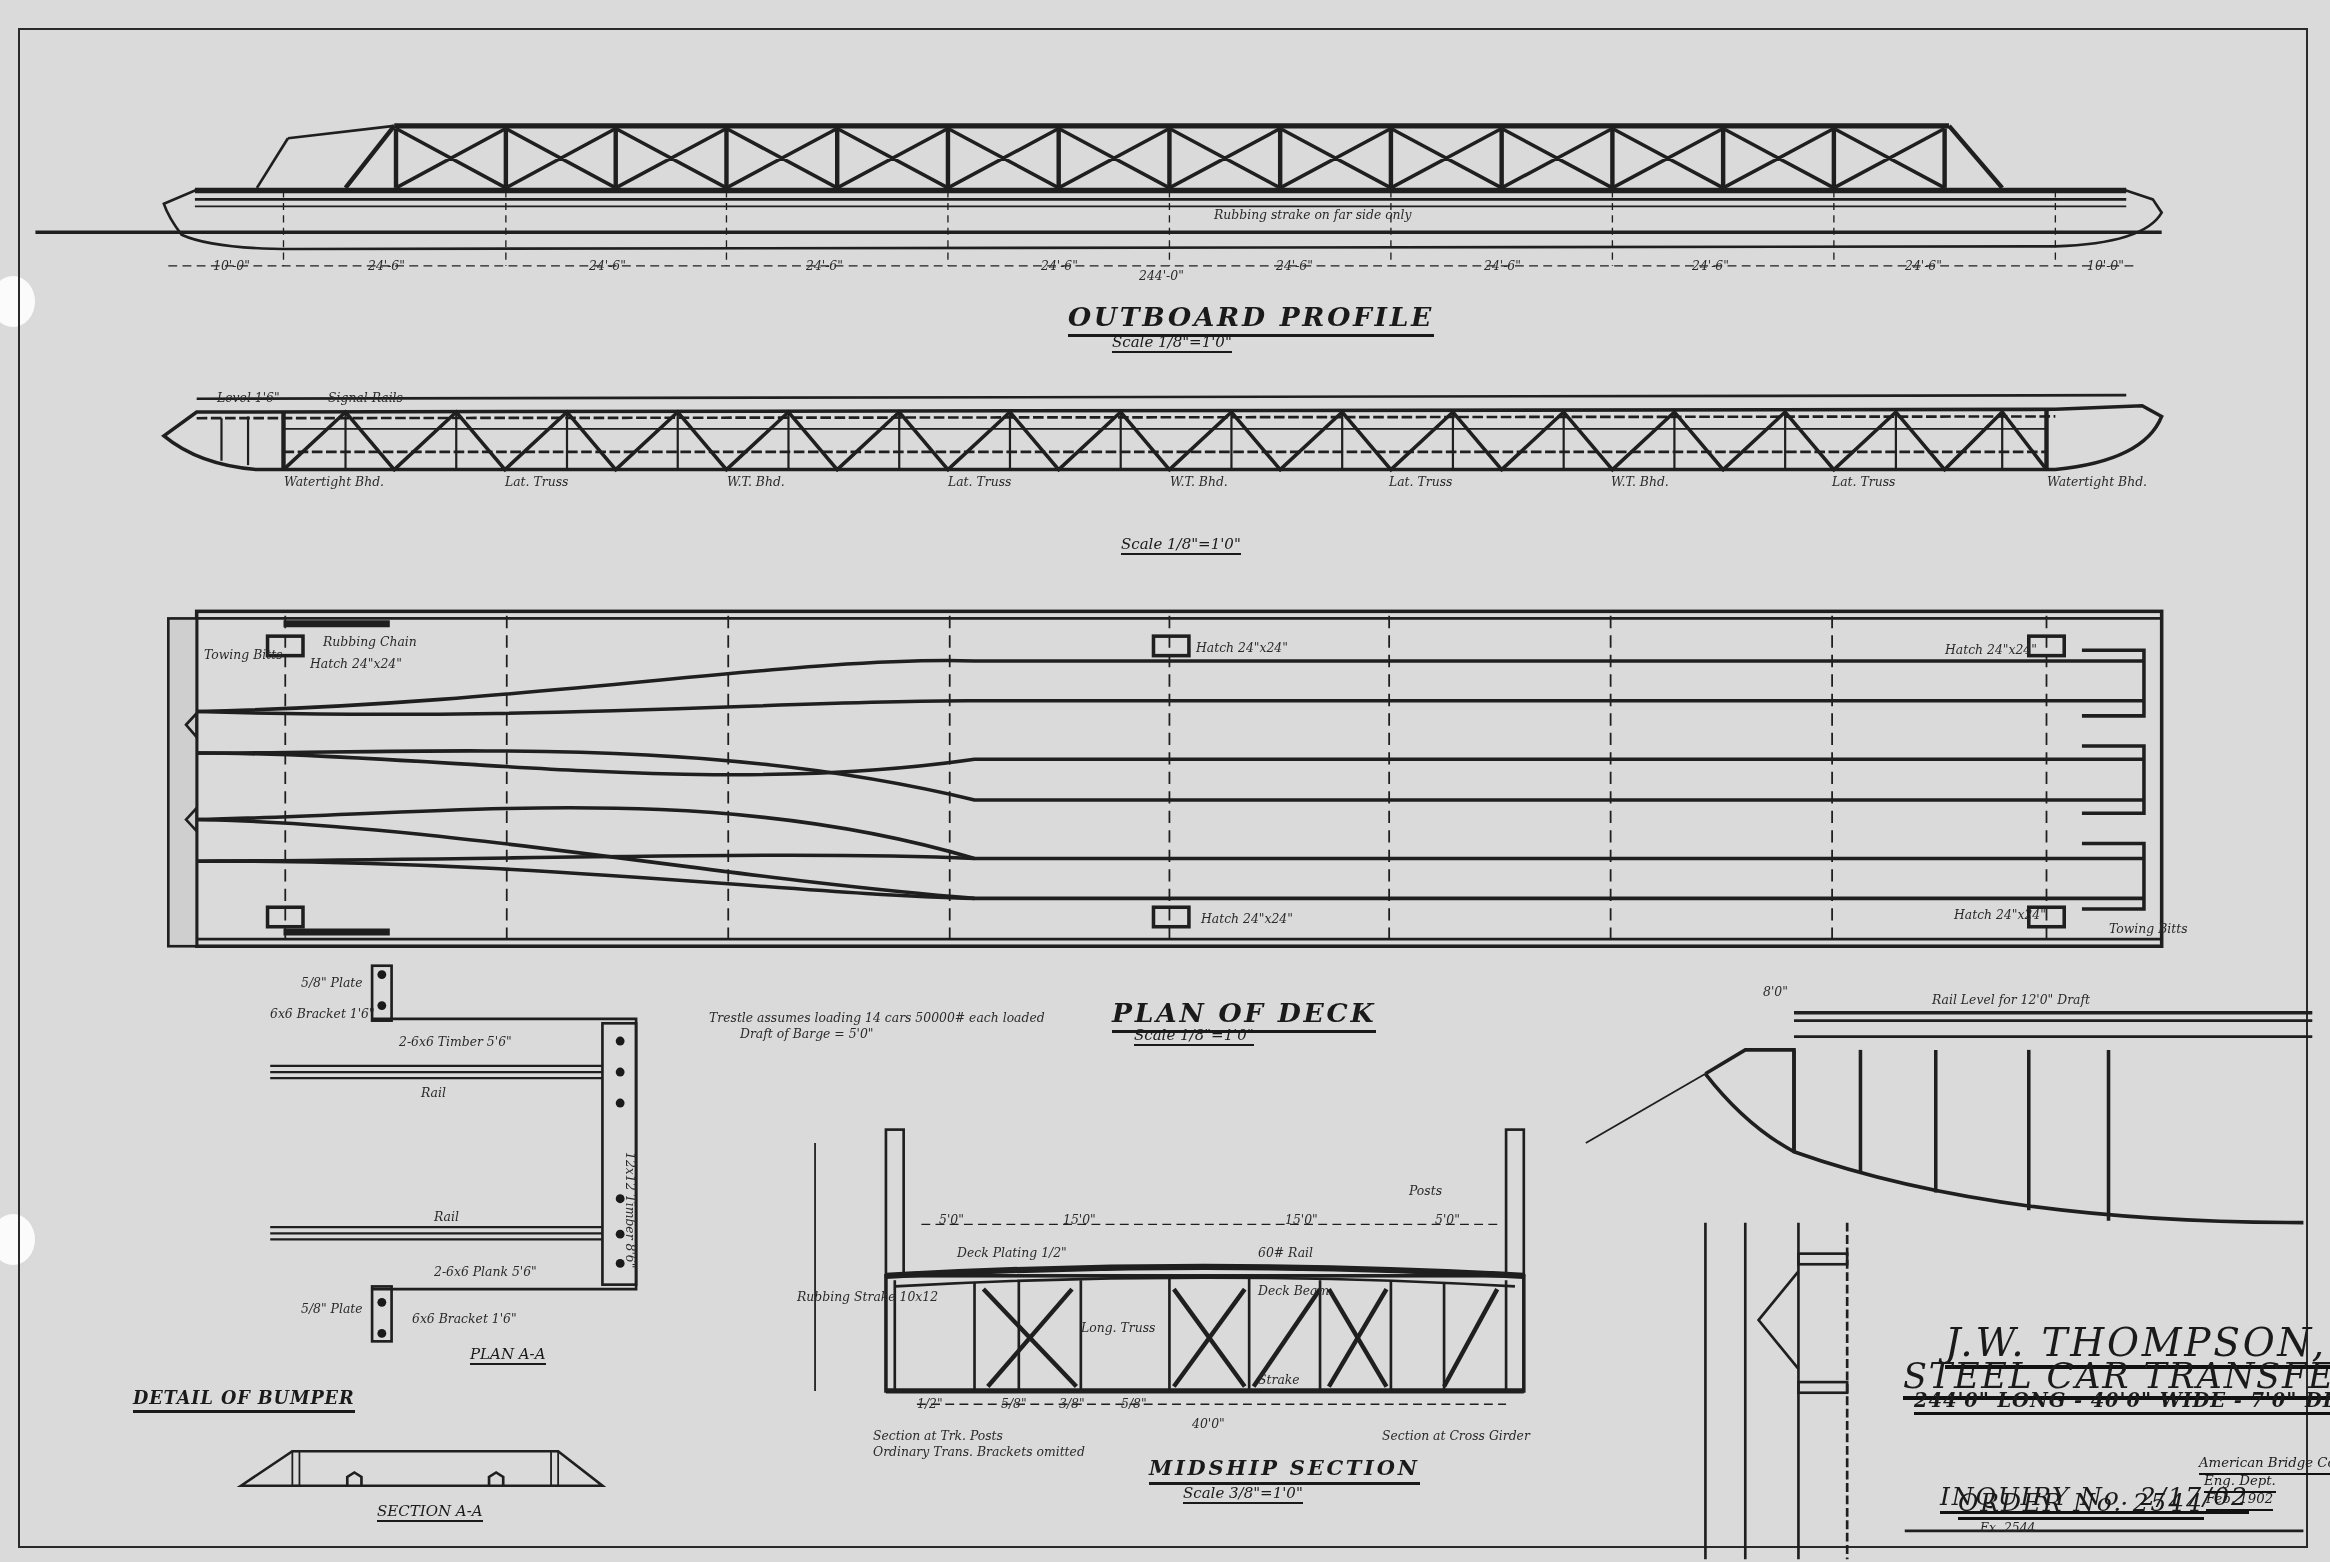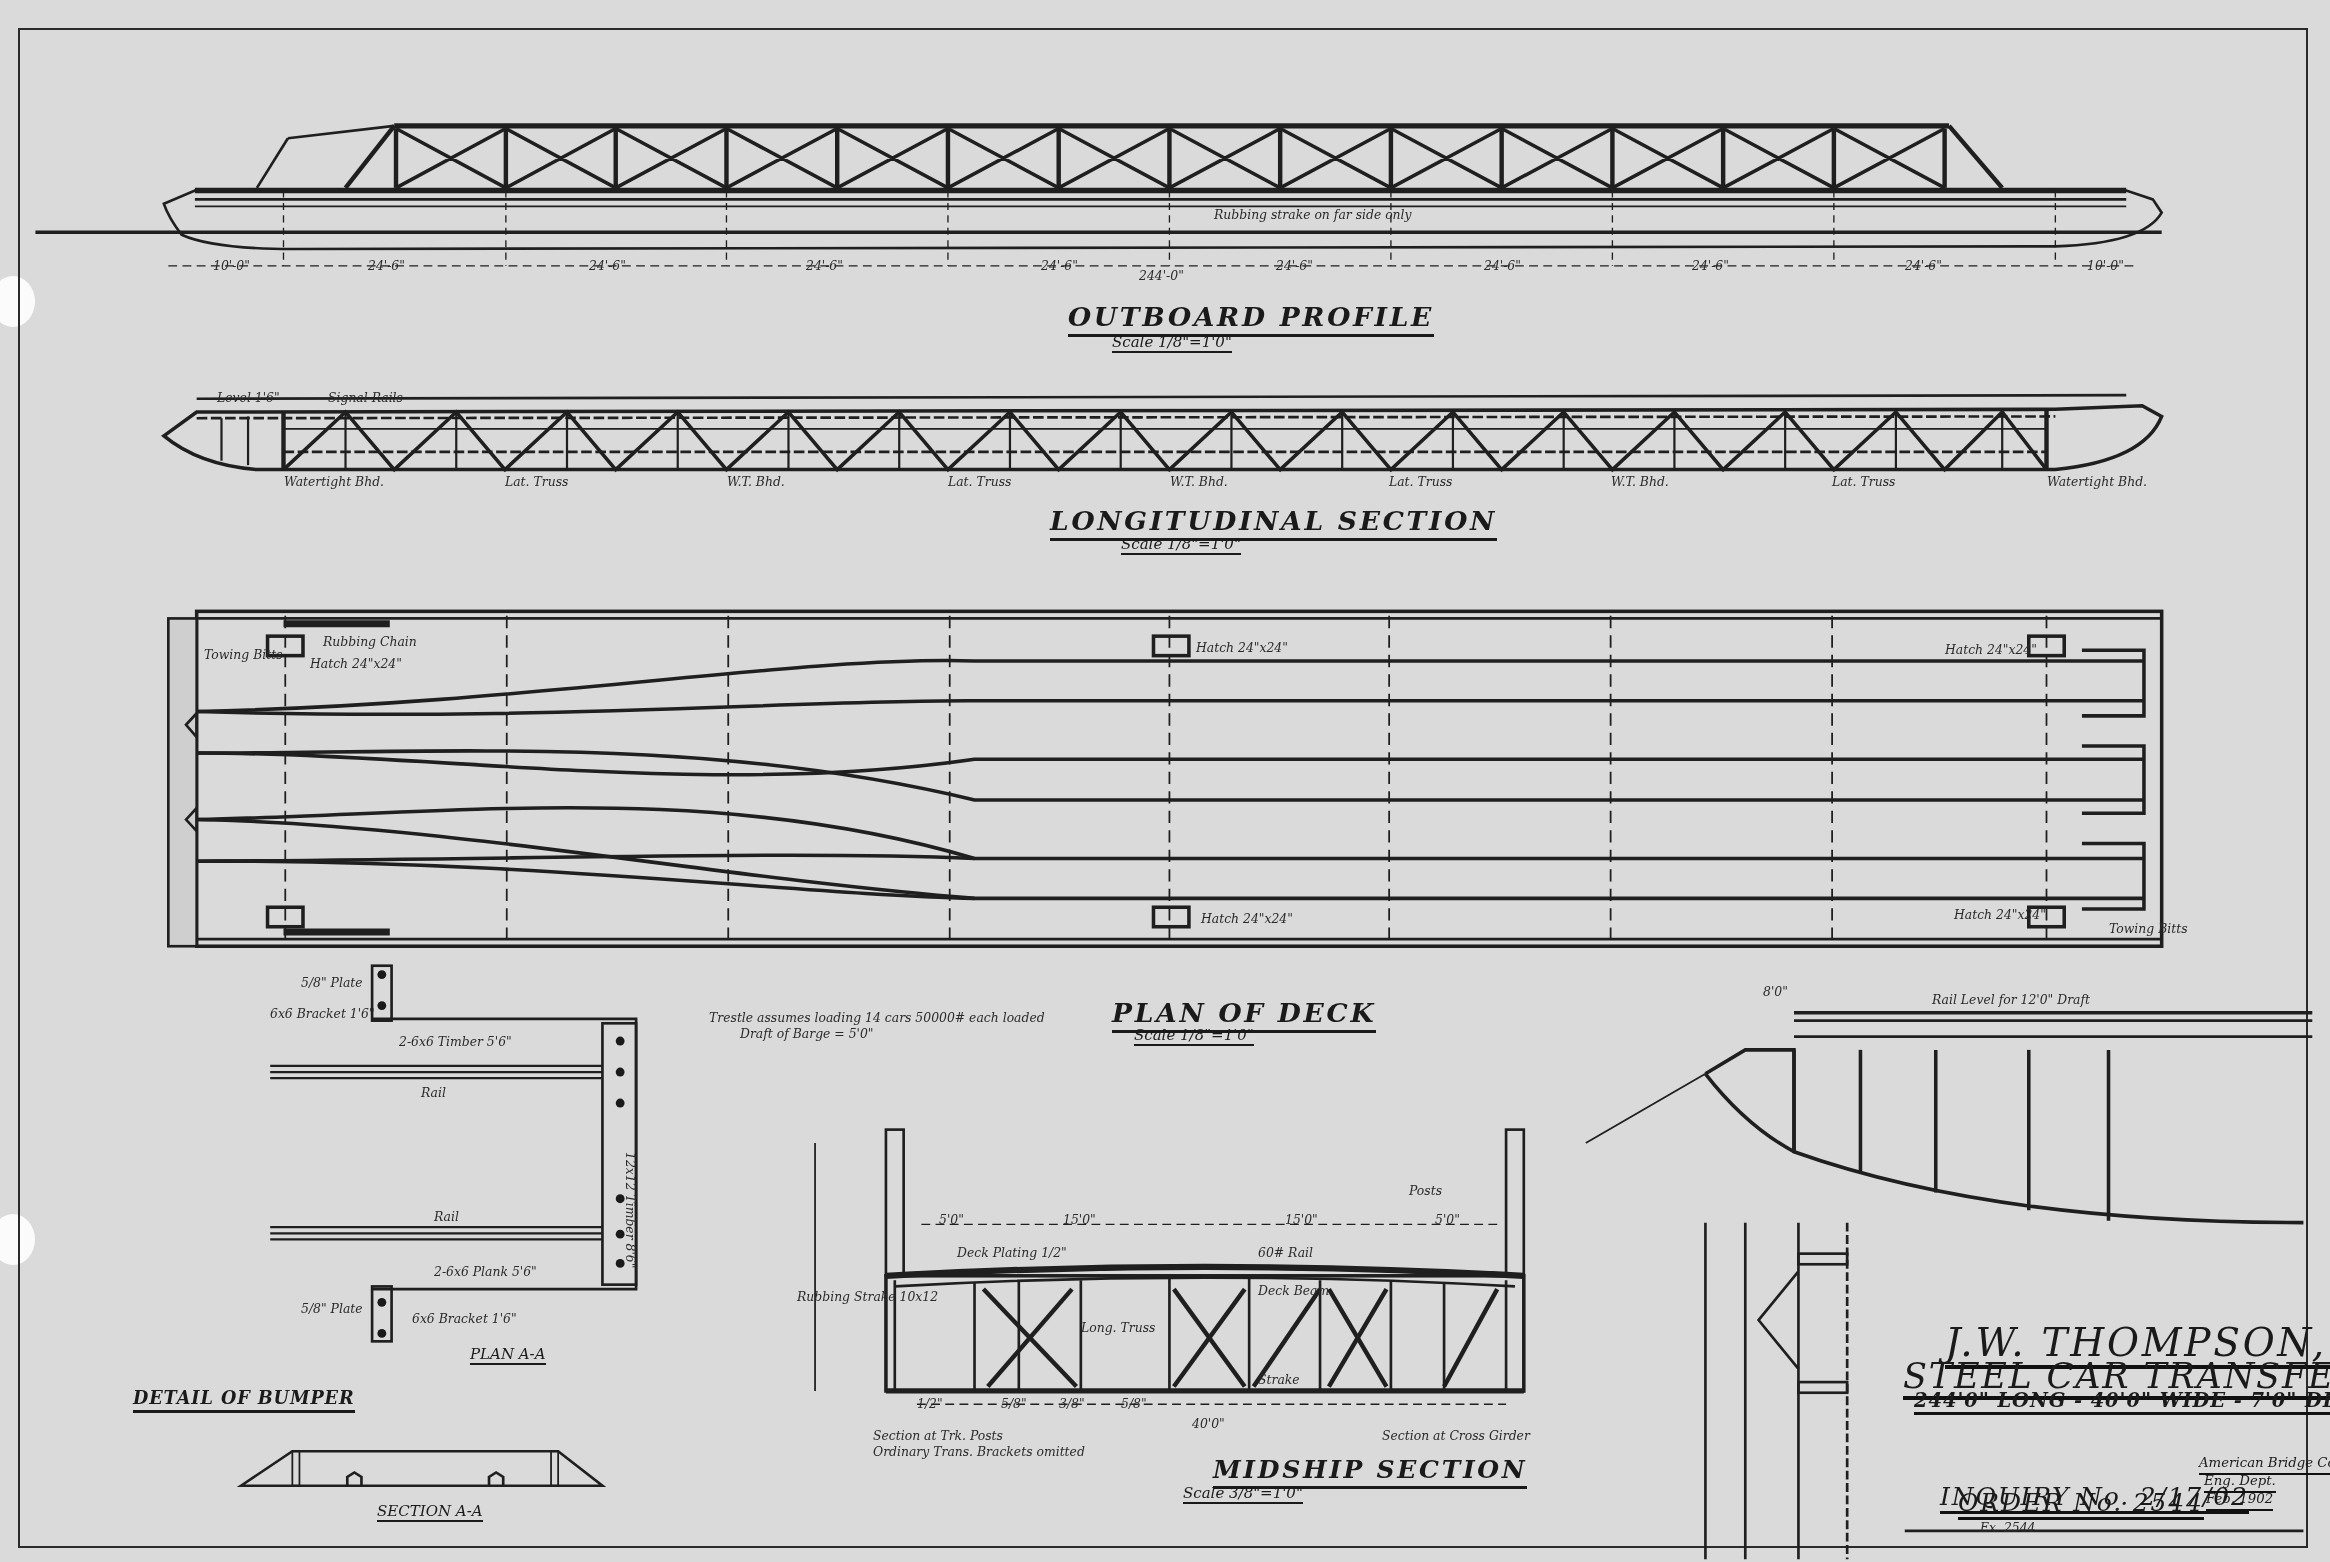--- a/index.html
+++ b/index.html
@@ -266,21 +266,20 @@
   <div class="lbl note" style="left:368px;top:258px">24'-6"</div>
   <div class="lbl note" style="left:589px;top:258px">24'-6"</div>
   <div class="lbl note" style="left:806px;top:258px">24'-6"</div>
   <div class="lbl note" style="left:1041px;top:258px">24'-6"</div>
   <div class="lbl note" style="left:1276px;top:258px">24'-6"</div>
   <div class="lbl note" style="left:1484px;top:258px">24'-6"</div>
   <div class="lbl note" style="left:1692px;top:258px">24'-6"</div>
   <div class="lbl note" style="left:1905px;top:258px">24'-6"</div>
   <div class="lbl note" style="left:2087px;top:258px">10'-0"</div>
 
-  <div class="lbl title" style="left:1050px;top:505px">LONGITUDINAL SECTION</div>
   <div class="lbl scale" style="left:1121px;top:535px">Scale 1/8"=1'0"</div>
   <div class="lbl note" style="left:217px;top:390px">Level 1'6"</div>
   <div class="lbl note" style="left:328px;top:390px">Signal Rails</div>
   <div class="lbl note" style="left:284px;top:474px">Watertight Bhd.</div>
   <div class="lbl note" style="left:505px;top:474px">Lat. Truss</div>
   <div class="lbl note" style="left:727px;top:474px">W.T. Bhd.</div>
   <div class="lbl note" style="left:948px;top:474px">Lat. Truss</div>
   <div class="lbl note" style="left:1170px;top:474px">W.T. Bhd.</div>
   <div class="lbl note" style="left:1389px;top:474px">Lat. Truss</div>
   <div class="lbl note" style="left:1611px;top:474px">W.T. Bhd.</div>
@@ -306,21 +305,21 @@
   <div class="lbl note" style="left:421px;top:1085px">Rail</div>
   <div class="lbl note" style="left:434px;top:1209px">Rail</div>
   <div class="lbl note" style="left:434px;top:1264px">2-6x6 Plank 5'6"</div>
   <div class="lbl note" style="left:301px;top:1301px">5/8" Plate</div>
   <div class="lbl note" style="left:412px;top:1311px">6x6 Bracket 1'6"</div>
   <div class="lbl note" style="left:638px;top:1152px;transform:rotate(90deg);transform-origin:left top">12x12 Timber 8'6"</div>
   <div class="lbl scale" style="left:470px;top:1345px">PLAN A-A</div>
   <div class="lbl title" style="left:133px;top:1387px;font-size:17.7px;letter-spacing:0.9px">DETAIL OF BUMPER</div>
   <div class="lbl scale" style="left:377px;top:1502px">SECTION A-A</div>
 
-  <div class="lbl title" style="left:1213px;top:1455px;font-size:25px">MIDSHIP SECTION</div>
+  <div class="lbl title" style="left:1149px;top:1455px;font-size:21px">MIDSHIP SECTION</div>
   <div class="lbl scale" style="left:1183px;top:1484px">Scale 3/8"=1'0"</div>
   <div class="lbl note" style="left:939px;top:1212px">5'0"</div>
   <div class="lbl note" style="left:1063px;top:1212px">15'0"</div>
   <div class="lbl note" style="left:1285px;top:1212px">15'0"</div>
   <div class="lbl note" style="left:1435px;top:1212px">5'0"</div>
   <div class="lbl note" style="left:1192px;top:1416px">40'0"</div>
   <div class="lbl note" style="left:957px;top:1245px">Deck Plating 1/2"</div>
   <div class="lbl note" style="left:1258px;top:1245px">60# Rail</div>
   <div class="lbl note" style="left:1409px;top:1183px">Posts</div>
   <div class="lbl note" style="left:797px;top:1289px">Rubbing Strake 10x12</div>

